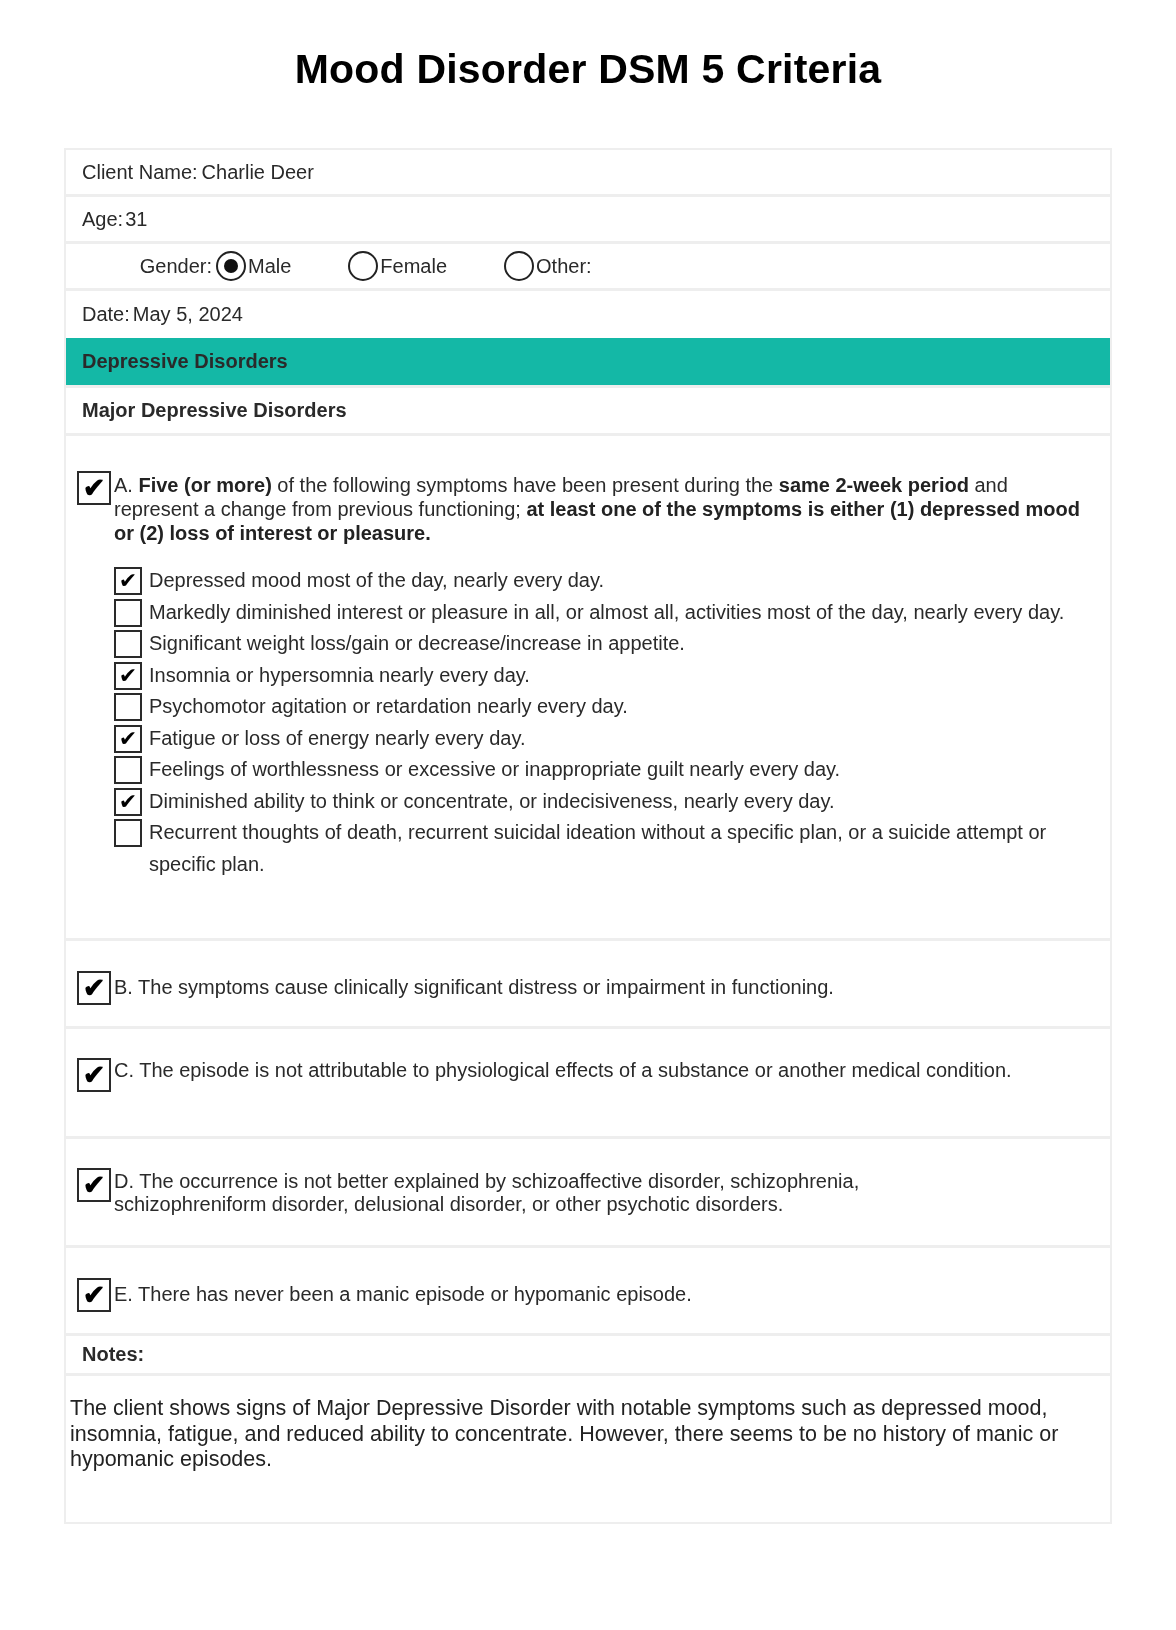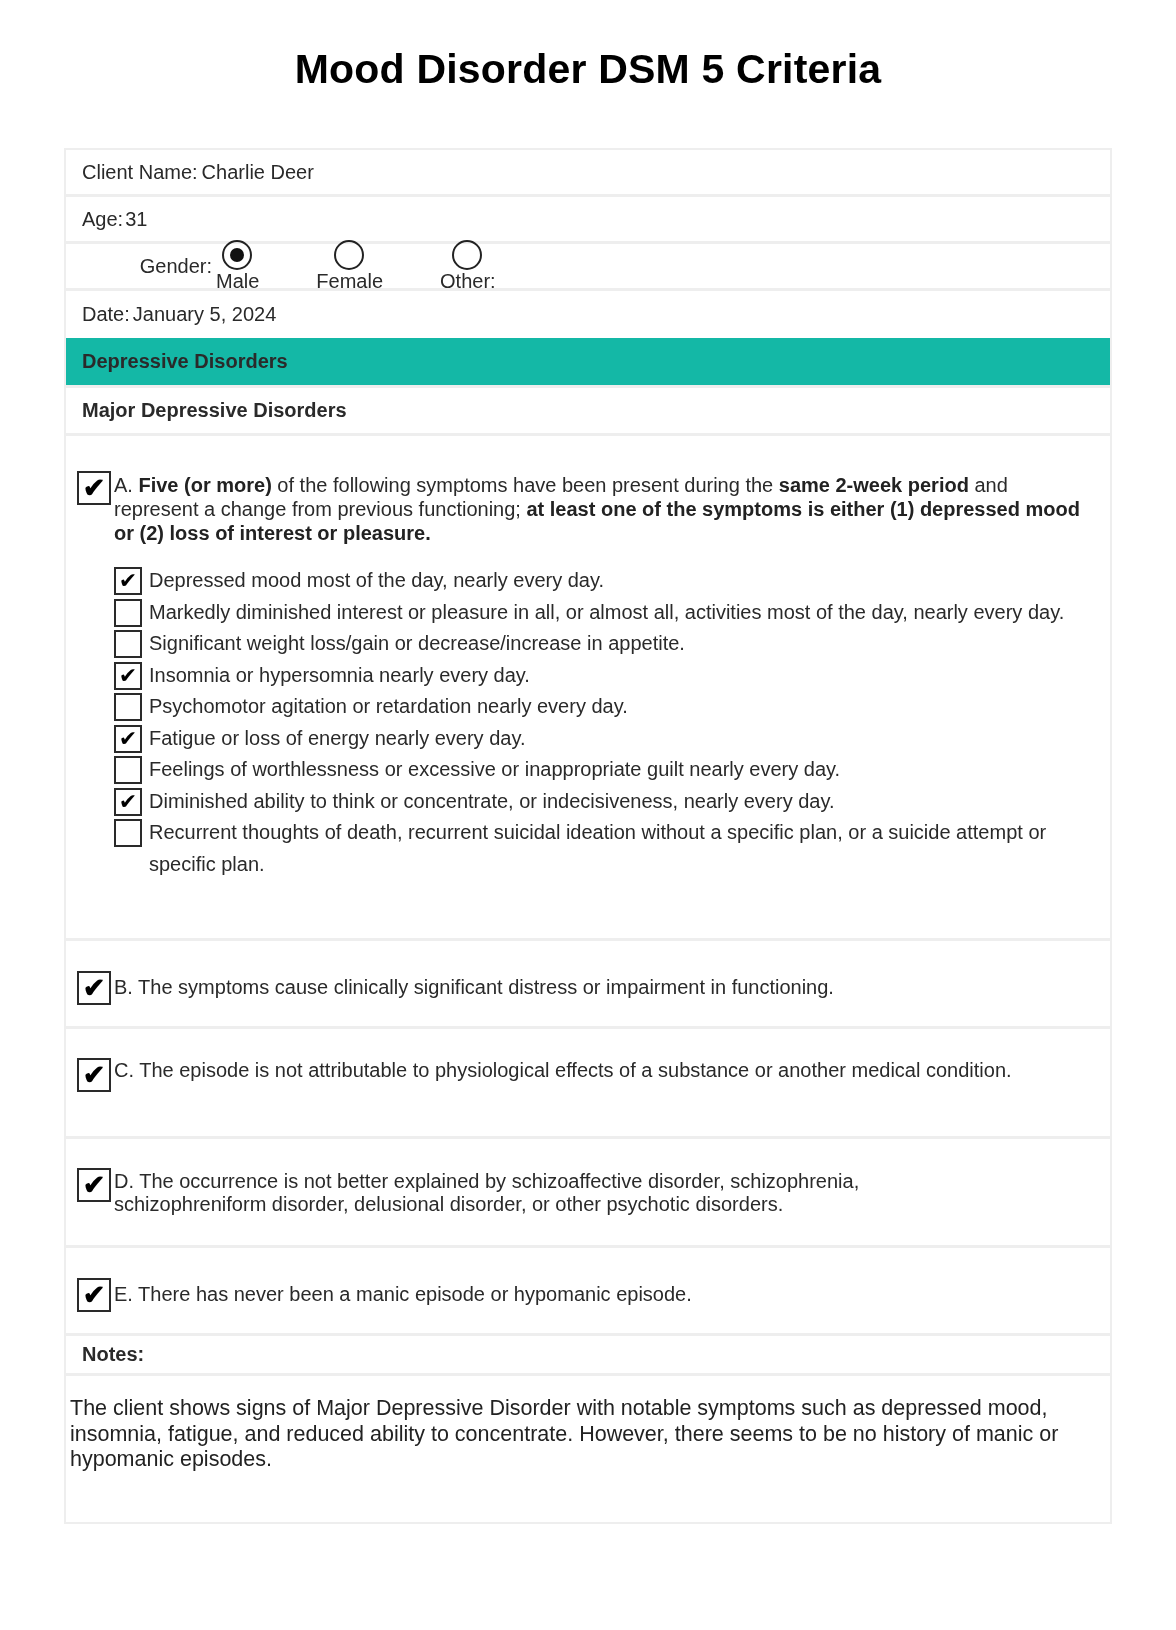--- a/index.html
+++ b/index.html
@@ -16,21 +16,21 @@
     border: 2px solid #eeeeee; box-sizing: border-box;
   }
   .row {
     border-bottom: 3px solid #eeeeee; box-sizing: border-box;
     display: flex; align-items: center; padding-left: 16px;
     font-size: 20px; color: #2a2a2a;
   }
   .row.info { height: 47px; }
   .row .lbl { margin-right: 4px; }
   .row.gender .lbl { width: 130px; text-align: right; }
-  .radio { display: flex; align-items: center; margin-right: 57px; flex-direction: column; }
+  .radio { display: flex; align-items: center; margin-right: 57px; }
   .radio-circle {
     width: 30px; height: 30px; border: 2px solid #222; border-radius: 50%;
     box-sizing: border-box; display: flex; align-items: center; justify-content: center;
     margin-right: 2px;
   }
   .radio-circle .dot { width: 14px; height: 14px; border-radius: 50%; background: #111; }
   .row.section-head { height: 50px; background: #14b8a6; font-weight: bold; color: #2a2a2a; }
   .row.sub-head { height: 48px; font-weight: bold; color: #2a2a2a; }
   .criterion {
     border-bottom: 3px solid #eeeeee; box-sizing: border-box; position: relative;
@@ -86,21 +86,21 @@
       <span>Female</span>
     </span>
     <span class="radio">
       <span class="radio-circle"></span>
       <span>Other:</span>
     </span>
   </div>
 
   <div class="row info" style="border-bottom:none">
     <span class="lbl" style="margin-right:3px">Date:</span>
-    <span>January 5, 2024</span>
+    <span>May 5, 2024</span>
   </div>
 
   <div class="row section-head">Depressive Disorders</div>
   <div class="row sub-head">Major Depressive Disorders</div>
 
   <div class="criterion" style="height:505px; padding-top:35px;">
     <div class="crit-line">
       <span class="big-box">
         <span>✔</span>
       </span>

